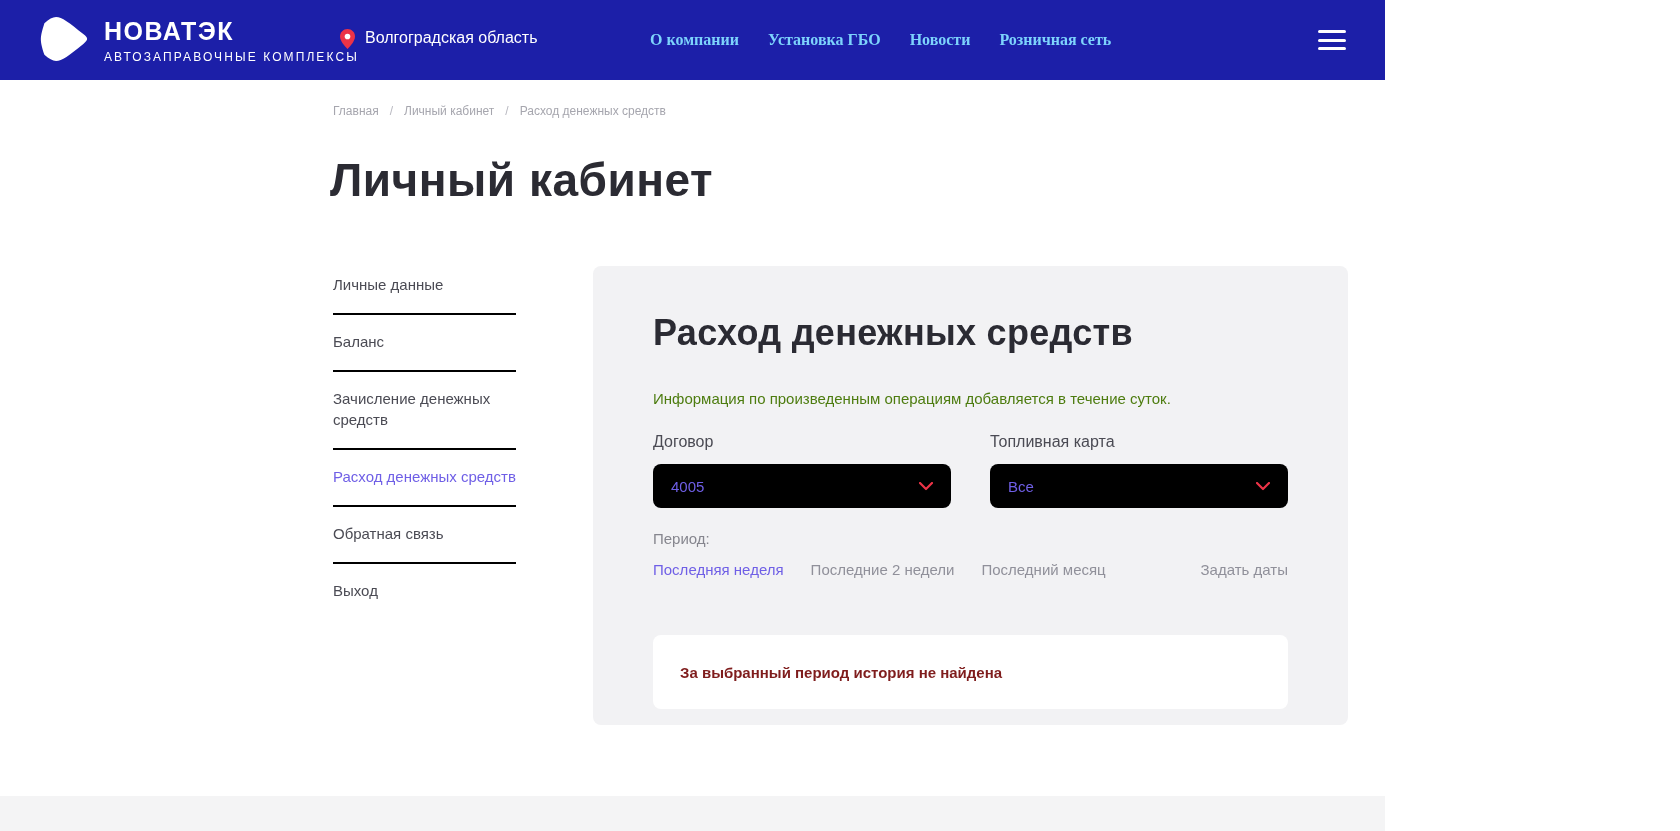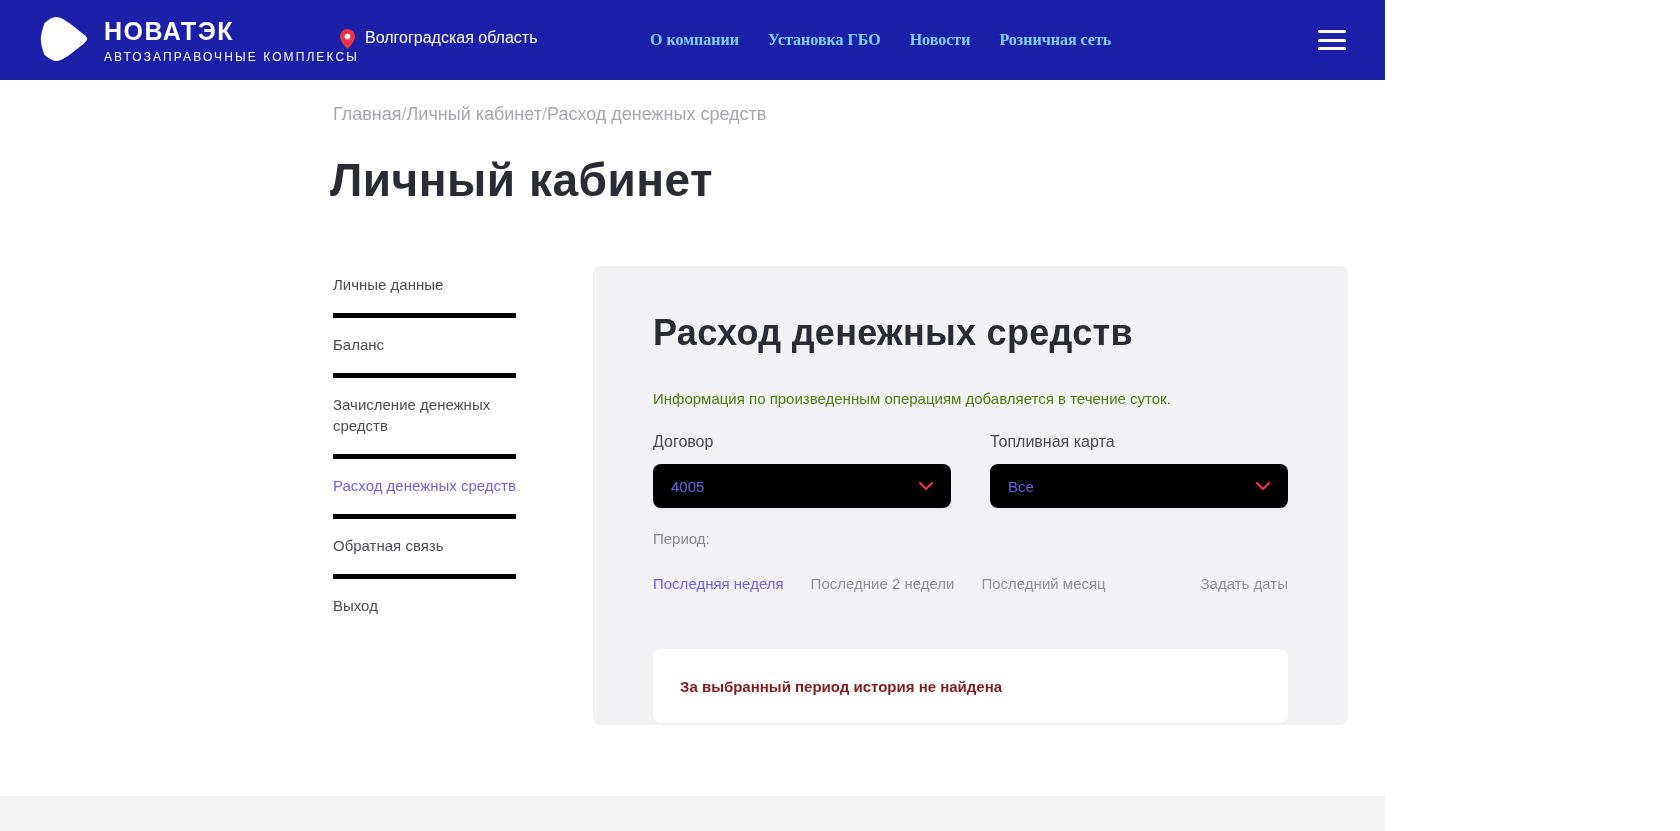--- a/index.html
+++ b/index.html
@@ -19,45 +19,45 @@
 
   .nav { position:absolute; left:650px; top:31px; display:flex; gap:29px; }
   .nav a { color:#7dd3fc; font-size:16px; font-weight:bold; text-decoration:none; white-space:nowrap;font-family:Liberation Serif, serif; }
 
   .burger { position:absolute; left:1318px; top:30px; width:28px; height:20px; display:flex; flex-direction:column; justify-content:space-between; cursor:pointer; background:none; border:none; }
   .burger span { display:block; height:3px; width:100%; background:#ffffff; border-radius:2px; }
 
   .account-btn { position:absolute; left:1466px; top:21px; height:38px; display:flex; align-items:center; gap:10px; padding:0 22px; border:2px solid #ffffff; border-radius:20px; background:transparent; color:#ffffff; font-size:15px; font-weight:bold; font-family:"Liberation Sans", sans-serif; cursor:pointer; white-space:nowrap; }
 
   
-  .breadcrumb { position:absolute; left:333px; top:104px; display:flex; font-size:18px; color:#a6a6ae; align-items:center; }
+  .breadcrumb { position:absolute; left:333px; top:104px; display:flex; gap:11px; font-size:12px; color:#a6a6ae; align-items:center; }
   .breadcrumb a { color:#a6a6ae; text-decoration:none; cursor:pointer; }
   .breadcrumb .sep { color:#b8b8c0; }
 
   
   .page-title { position:absolute; left:330px; top:153px; font-size:46px; font-weight:800; color:#2b2b33; letter-spacing:0.5px; }
 
   
   .sidebar { position:absolute; left:333px; top:258px; width:183px; }
-  .sidebar-item { display:block; padding:16px 0 18px; border-bottom:5px solid #000000; font-size:15px; line-height:1.4; color:#4b4b54; text-decoration:none; cursor:pointer; }
+  .sidebar-item { display:block; padding:16px 0 18px; border-bottom:2px solid #000000; font-size:15px; line-height:1.4; color:#4b4b54; text-decoration:none; cursor:pointer; }
   .sidebar-item:last-child { border-bottom:none; }
   .sidebar-item.active { color:#6f5fe6; }
 
   
   .panel { position:absolute; left:593px; top:266px; width:755px; height:459px; background:#f2f2f4; border-radius:8px; padding:46px 60px 0; }
   .panel-title { font-size:36px; font-weight:800; color:#2b2b33; letter-spacing:0.3px; margin-bottom:36px; }
   .panel-note { font-size:15px; color:#4d7c0f; margin-bottom:26px; }
 
   .form-grid { display:grid; grid-template-columns:1fr 1fr; column-gap:39px; }
   .field-label { font-size:16px; color:#4b4b54; margin-bottom:13px; }
   .select { height:44px; background:#000000; border-radius:8px; display:flex; align-items:center; justify-content:space-between; padding:0 18px; font-size:15px; color:#6f5fe6; cursor:pointer; }
   .select .chev { display:flex; align-items:center; }
 
   .period-label { font-size:15px; color:#86868e; margin-top:22px; }
-  .period-options { display:flex; gap:27px; margin-top:28px; font-size:15px; align-items:center; }
+  .period-options { display:flex; gap:27px; margin-top:14px; font-size:15px; align-items:center; }
   .period-option { color:#90909a; text-decoration:none; cursor:pointer; white-space:nowrap; }
   .period-option.active { color:#6f5fe6; }
   .period-option.right { margin-left:auto; }
 
   .empty-state { margin-top:57px; height:74px; background:#ffffff; border-radius:8px; display:flex; align-items:center; padding:0 27px; }
   .empty-state span { font-size:15px; font-weight:bold; color:#7f1d1d; }
 
   
   .footer { position:absolute; left:0; top:796px; width:100%; height:35px; background:#f4f4f5; }
 </style>

